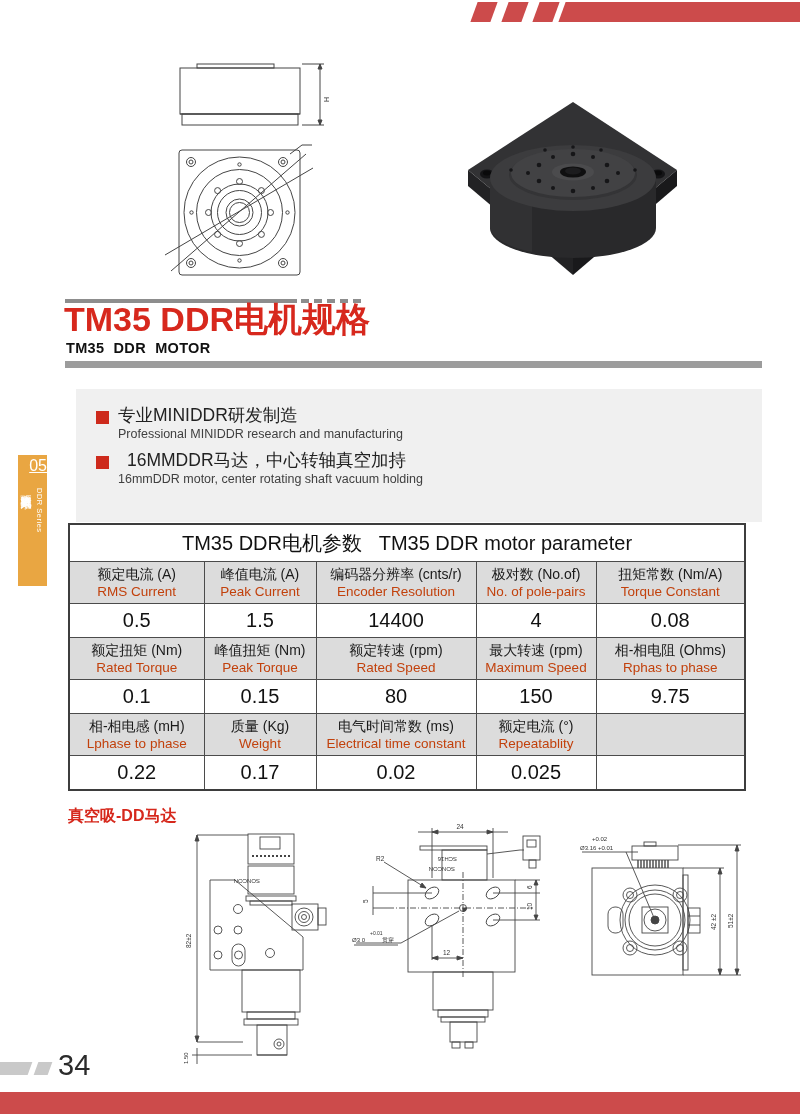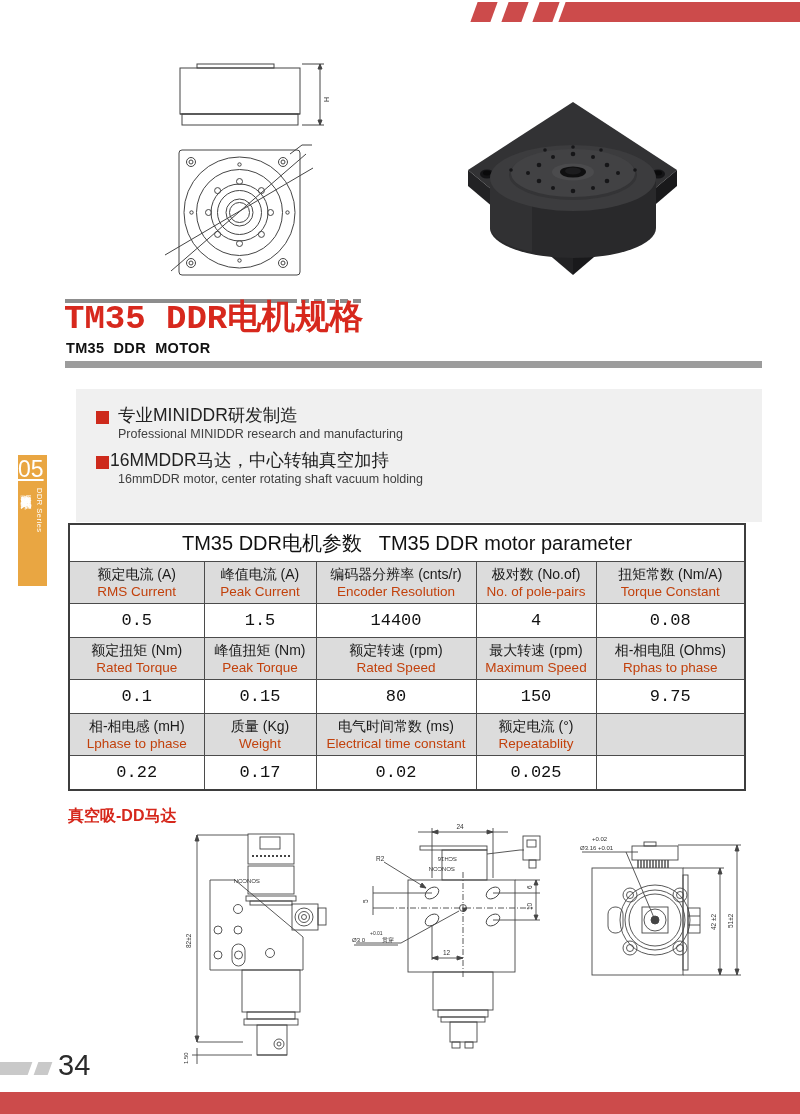--- a/index.html
+++ b/index.html
@@ -14,42 +14,42 @@
   .ds2 { left:505px; width:20px; }
   .ds3 { left:536px; width:20px; }
   .ds-bar { left:562px; width:260px; }
   
   .draw { position:absolute; }
   svg text { font-family:"Liberation Sans","DejaVu Sans",sans-serif; fill:#333; }
   
   .title-line { position:absolute; left:65px; top:299px; width:232px; height:4px; background:#8d8d8d; }
   .title-dashes { position:absolute; left:301px; top:299px; width:64px; height:4px;
     background:repeating-linear-gradient(90deg,#8d8d8d 0 8px,rgba(0,0,0,0) 8px 13px); }
-  .page-title { position:absolute; left:64px; top:301px; font-size:34px; font-weight:bold; color:#d7281d; line-height:1.1;font-family:Liberation Mono, monospace; }
+  .page-title { position:absolute; left:64px; top:301px; font-size:34px; font-weight:bold; color:#d7281d; line-height:1.1; }
   .page-subtitle { position:absolute; left:66px; top:340px; font-size:14.5px; font-weight:bold; color:#111; word-spacing:5px; letter-spacing:0.3px; }
   .title-bar { position:absolute; left:65px; top:361px; width:697px; height:7px; background:#9c9c9c; }
   
   .features { position:absolute; left:76px; top:389px; width:686px; height:133px; background:#f0f0f0; }
   .feat-bullet { position:absolute; width:13px; height:13px; background:#cd2a1c; }
   .feat-zh { position:absolute; font-size:17.5px; color:#222; white-space:nowrap; }
   .feat-en { position:absolute; font-size:12.5px; color:#404040; white-space:nowrap; }
   
   .series-tab { position:absolute; left:18px; top:455px; width:29px; height:131px; background:#e9a642; color:#fff; }
-  .series-num { position:absolute; top:1px; left:0; width:100%; text-align:left; font-size:23px; line-height:1.2;text-decoration:underline; }
+  .series-num { position:absolute; top:1px; left:0; width:100%; text-align:right; font-size:16px; line-height:1.2;text-decoration:underline; }
   .series-zh { position:absolute; left:2px; top:31px; writing-mode:vertical-rl; text-orientation:upright; font-size:11px; line-height:12px; letter-spacing:0.5px; }
   .series-en { position:absolute; left:17px; top:33px; writing-mode:vertical-rl; font-size:7.5px; letter-spacing:0.5px; }
   
   .spec-wrap { position:absolute; left:68px; top:523px; }
   table.spec { border-collapse:collapse; width:676px; table-layout:fixed; border:2px solid #3d3d3d; }
   table.spec td { border:1px solid #4b4b4b; text-align:center; vertical-align:middle; padding:0; }
   tr.ttl td { height:36px; font-size:20px; color:#111; white-space:pre; }
   tr.hdr td { height:41px; background:#dcdcdc; }
   tr.hdr .zh { font-size:14px; line-height:18px; color:#1a1a1a; }
   tr.hdr .en { font-size:13.5px; line-height:17px; color:#c2410c; }
-  tr.val td { height:33px; font-size:17px; color:#111;font-family:Liberation Mono, monospace; }
+  tr.val td { height:33px; font-size:20px; color:#111; }
   
   .vac-label { position:absolute; left:68px; top:806px; font-size:16px; font-weight:bold; color:#d6281c; }
   
   .pnum-stripe { position:absolute; top:1062px; height:13px; background:#c9c9c9; transform:skewX(-20deg); }
   .ps1 { left:-10px; width:40px; }
   .ps2 { left:36px; width:14px; }
   .page-number { position:absolute; left:58px; top:1050px; font-size:29px; color:#2b2b2b; line-height:1.1;text-align:center; }
   .footer-bar { position:absolute; left:0; top:1092px; width:800px; height:22px; background:#cc4b4b; }
 </style>
 </head>
@@ -158,21 +158,21 @@
   <div class="title-dashes"></div>
   <div class="page-title">TM35 DDR电机规格</div>
   <div class="page-subtitle">TM35 DDR MOTOR</div>
   <div class="title-bar"></div>
 
   <div class="features">
     <div class="feat-bullet" style="left:20px; top:22px;"></div>
     <div class="feat-zh" style="left:42px; top:14px;">专业MINIDDR研发制造</div>
     <div class="feat-en" style="left:42px; top:38px;">Professional MINIDDR research and manufacturing</div>
     <div class="feat-bullet" style="left:20px; top:67px;"></div>
-    <div class="feat-zh" style="left:34px; top:59px;">16MMDDR马达，中心转轴真空加持</div>
+    <div class="feat-zh" style="left:51px; top:59px;">16MMDDR马达，中心转轴真空加持</div>
     <div class="feat-en" style="left:42px; top:83px;">16mmDDR motor, center rotating shaft vacuum holding</div>
   </div>
 
   <div class="series-tab">
     <div class="series-num">05</div>
     <div class="series-zh">直驱旋转电机系列</div>
     <div class="series-en">DDR Series</div>
   </div>
 
   <div class="spec-wrap">

